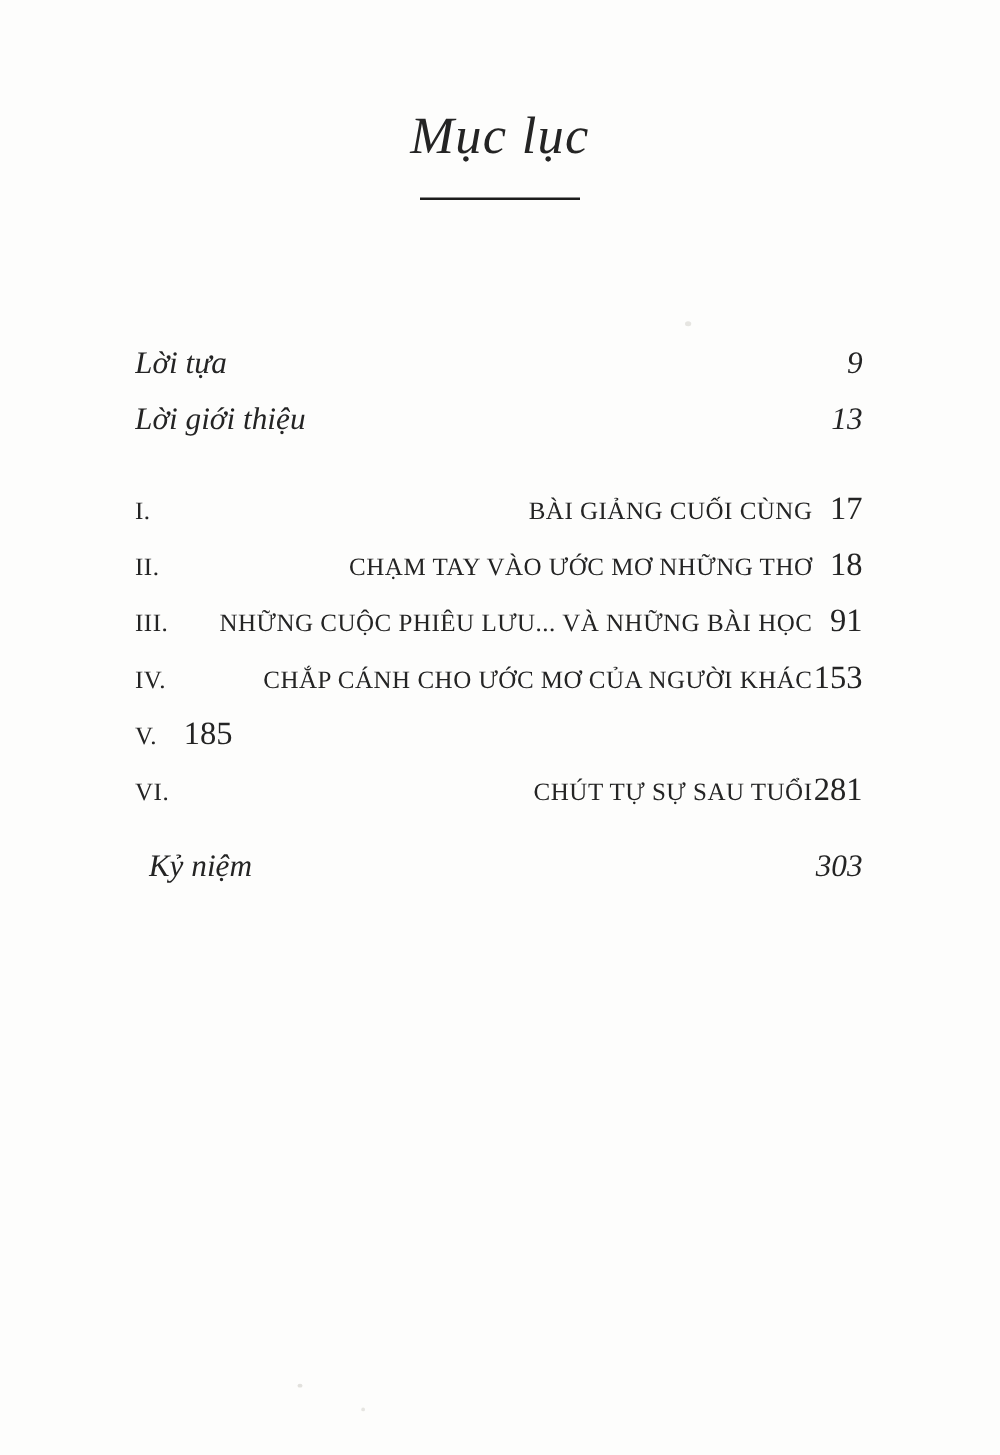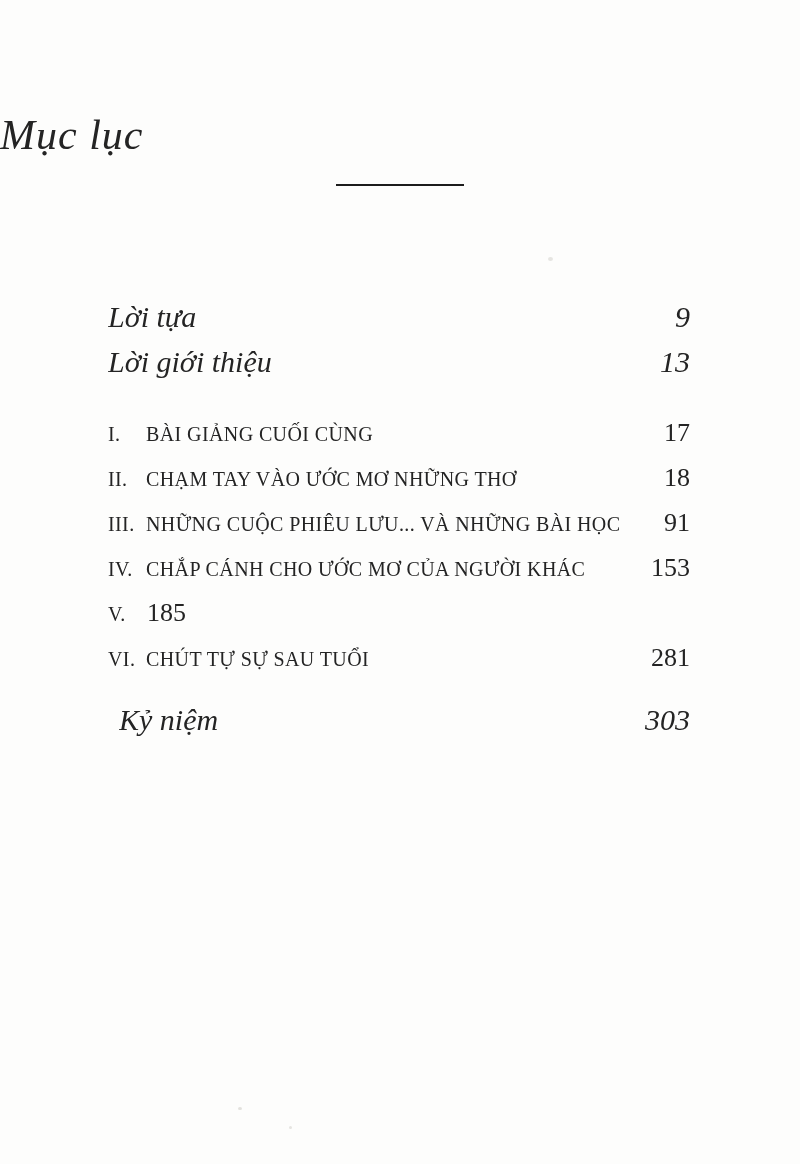--- a/index.html
+++ b/index.html
@@ -11,22 +11,22 @@
     position: relative;
     width: 800px;
     height: 1164px;
     margin: 0 auto;
     background: #fdfdfc;
     overflow: hidden;
     font-family: "Liberation Serif", "DejaVu Serif", serif;
     color: #242424;
   }
   .title-wrap {
-    margin-top: 110px;
-    text-align: left;
+    margin-top: 84px;
+    text-align: center;
   }
   .page-title {
     font-size: 42px;
     line-height: 50px;
     font-style: italic;
     font-weight: 400;
     letter-spacing: 1px;
     margin: 0;
   }
   .title-rule {
@@ -41,21 +41,21 @@
   }
   .toc-row {
     display: flex;
     align-items: baseline;
     line-height: 45px;
     height: 45px;
   }
   .fm-row .row-title,
   .fm-row .page-num {
     font-style: italic;
-    font-size: 30px;
+    font-size: 25px;
   }
   .row-title {
     flex: 1 1 auto;
     white-space: nowrap;
     overflow: hidden;
   }
   .page-num {
     flex: 0 0 auto;
     text-align: right;
     min-width: 40px;
@@ -66,20 +66,21 @@
   .ch-row {
     font-size: 20px;
     letter-spacing: 0.4px;
   }
   .ch-row .numeral {
     flex: 0 0 38px;
     font-style: normal;
   }
   .ch-row .row-title {
     text-transform: none;
+    text-align: right;
   }
   .ch-row .page-num {
     font-size: 26px;
     letter-spacing: 0;
   }
   .back-matter {
     margin-top: 17px;
     margin-left: 11px;
   }
   .speck {

